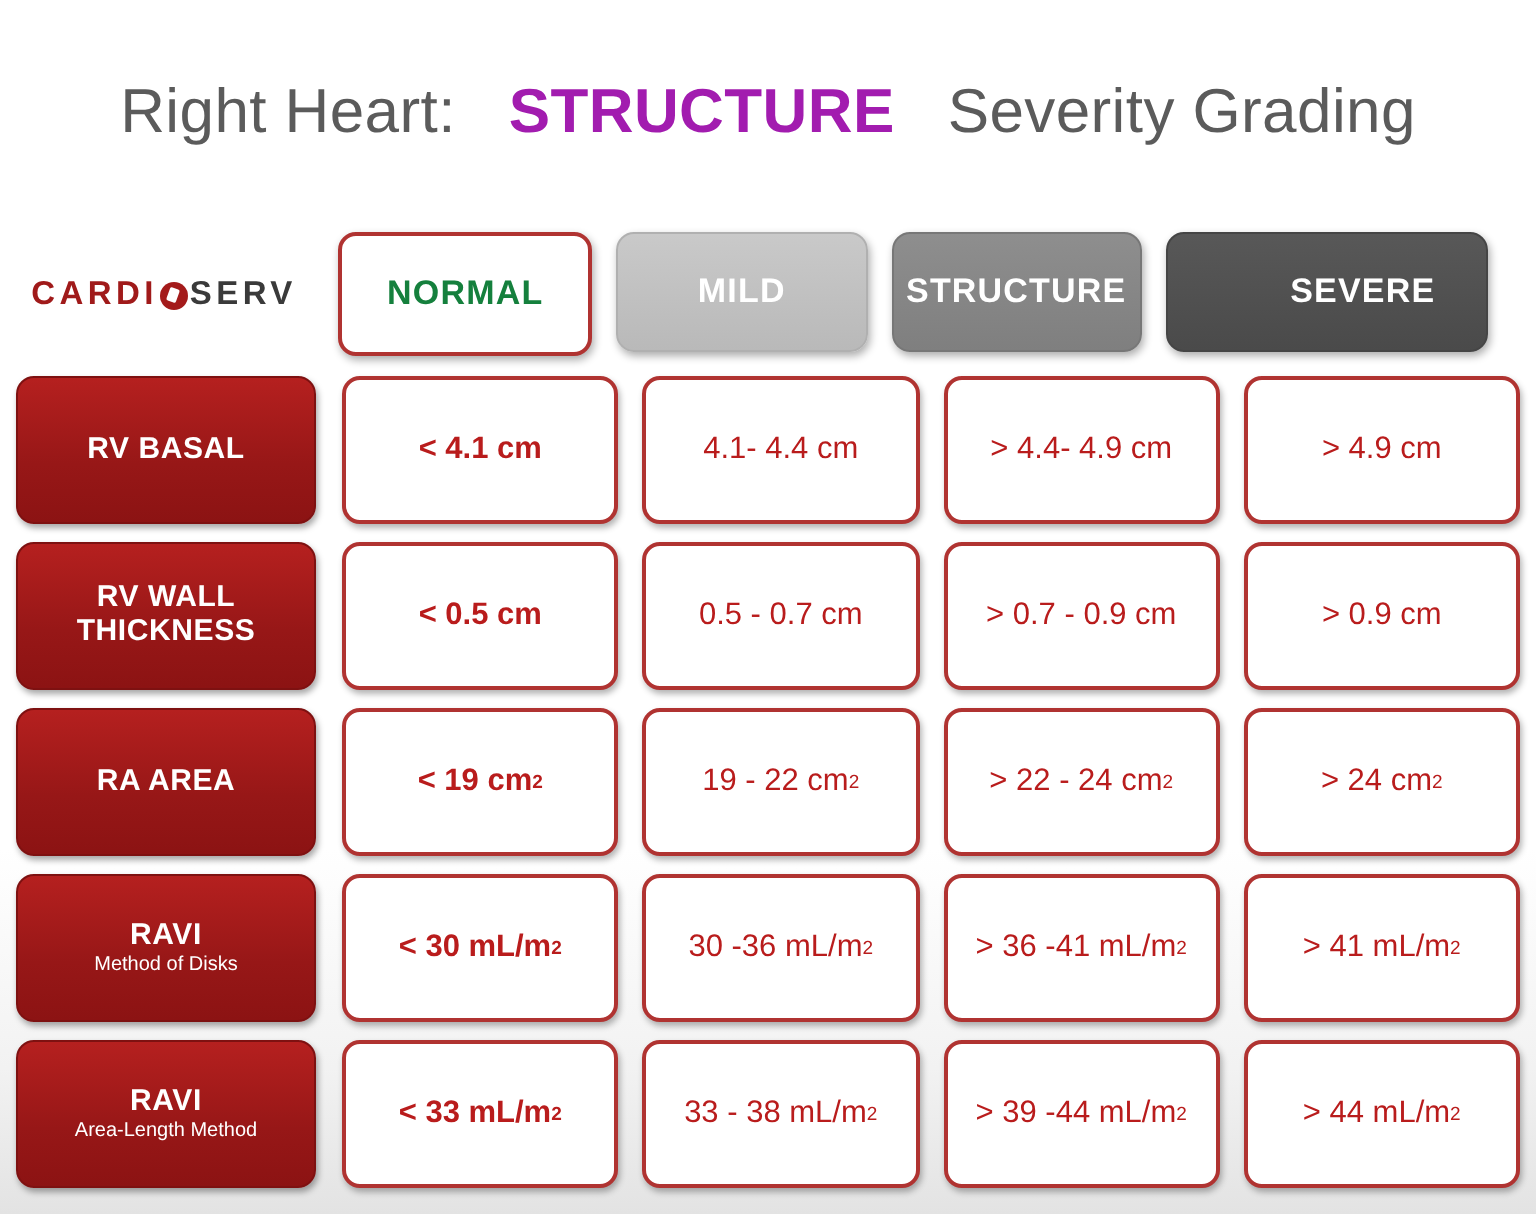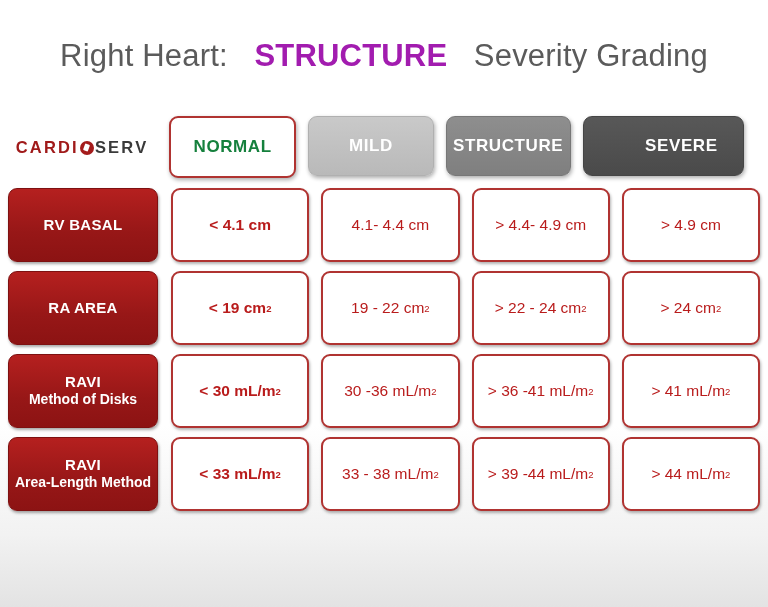--- a/index.html
+++ b/index.html
@@ -66,22 +66,22 @@
     box-shadow: 1px 2px 3px rgba(0,0,0,0.35);
     border: 1px solid #7e1111;
     font-weight: bold;
     line-height: 1.12;
   }
   .label-main {
     font-size: 15px;
     letter-spacing: 0.3px;
   }
   .label-sub {
-    font-size: 14px;
-    font-weight: bold;
+    font-size: 10px;
+    font-weight: normal;
     margin-top: 1px;
   }
   .val-cell {
     flex: 1 1 0;
     margin-right: 12px;
     border-radius: 9px;
     background: #ffffff;
     border: 2px solid #b03331;
     box-shadow: 1px 2px 3px rgba(0,0,0,0.3);
     display: flex;
@@ -212,20 +212,30 @@
     <div class="row r-h-tall">
       <div class="label-cell">
         <div class="label-main">RV BASAL</div>
       </div>
       <div class="val-cell normal-col">&lt; 4.1 cm</div>
       <div class="val-cell">4.1- 4.4 cm</div>
       <div class="val-cell">&gt; 4.4- 4.9 cm</div>
       <div class="val-cell">&gt; 4.9 cm</div>
     </div>
 
+    <div class="row r-h-tall">
+      <div class="label-cell">
+        <div class="label-main">RV WALL</div>
+        <div class="label-main">THICKNESS</div>
+      </div>
+      <div class="val-cell normal-col">&lt; 0.5 cm</div>
+      <div class="val-cell">0.5 - 0.7 cm</div>
+      <div class="val-cell">&gt; 0.7 - 0.9 cm</div>
+      <div class="val-cell">&gt; 0.9 cm</div>
+    </div>
 
     <div class="row r-h-tall">
       <div class="label-cell">
         <div class="label-main">RA AREA</div>
       </div>
       <div class="val-cell normal-col">
         <span>&lt; 19 cm</span>
           <sup>2</sup>
       </div>
       <div class="val-cell">

